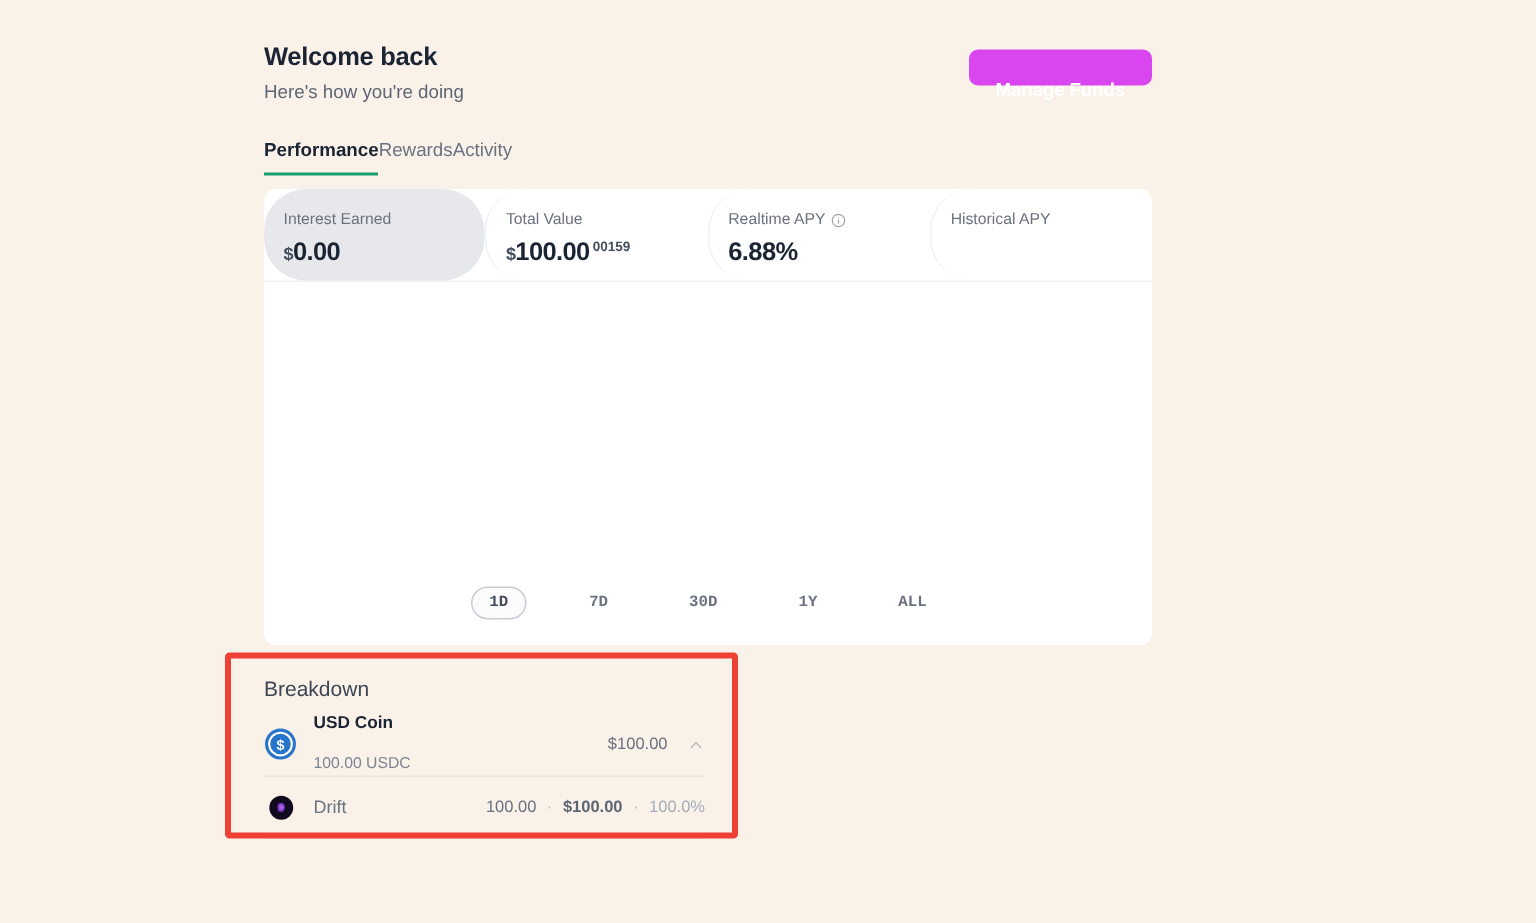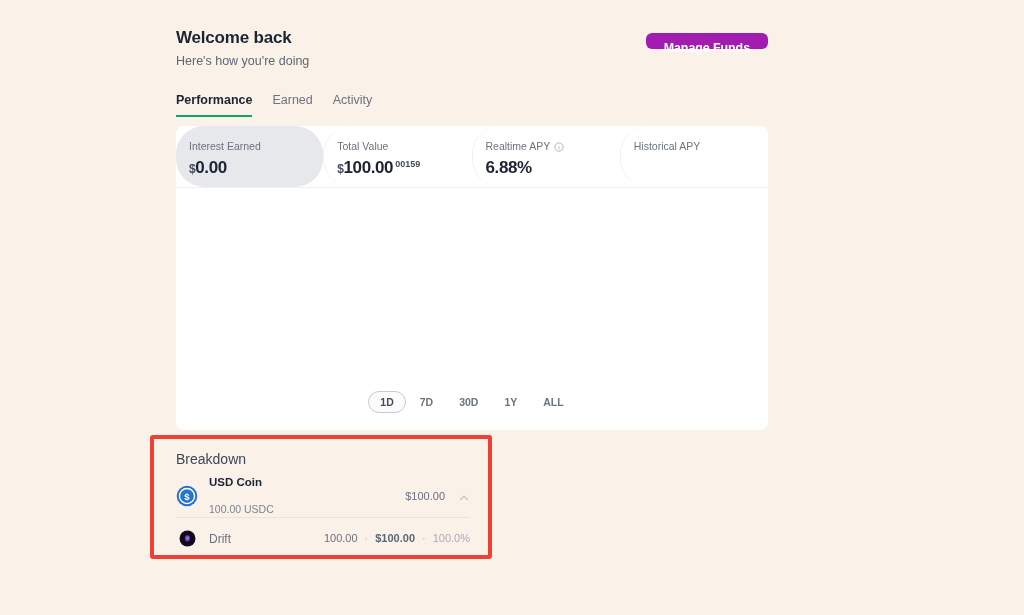--- a/index.html
+++ b/index.html
@@ -17,30 +17,30 @@
   .header { position:absolute; left:176px; top:28px; width:592px; height:50px; }
   .welcome-title {
     font-size:17px; font-weight:bold; color:#1a2433; letter-spacing:-.2px;
     margin:0; line-height:20px;
   }
   .welcome-sub {
     font-size:12.5px; color:#5d6675; margin:6px 0 0 0; line-height:15px;
   }
   .manage-btn {
     position:absolute; right:0; top:5px;
-    background:#a21caf; color:#ffffff;
+    background:#d946ef; color:#ffffff;
     border:none; border-radius:6px;
-    padding:0 18px; height:16px; line-height:30px;
+    padding:12px 18px; height:16px; line-height:30px;
     font-size:12.5px; font-weight:bold;
     font-family:"Liberation Sans", sans-serif;
     cursor:pointer; letter-spacing:-.1px;
   }
 
   
-  .tabs { position:absolute; left:176px; top:93px; display:flex; gap:20px; align-items:flex-end; }
+  .tabs { position:absolute; left:176px; top:93px; display:flex; align-items:flex-end; }
   .tab {
     font-size:12.5px; color:#6b7280; padding-bottom:7px;
     border-bottom:2px solid transparent; cursor:pointer; line-height:15px;
   }
   .tab.active { color:#1a2433; font-weight:bold; border-bottom-color:#18a06f; }
 
   
   .main-card {
     position:absolute; left:176px; top:126px; width:592px; height:304px;
     background:#ffffff; border-radius:8px; overflow:hidden;
@@ -64,21 +64,21 @@
   .sup { font-size:9px; font-weight:bold; color:#434c5a; position:relative; top:-6px; margin-left:2px; letter-spacing:0; }
 
   
   .chart-area { position:relative; height:243px; }
   .no-data {
     position:absolute; left:0; right:0; top:153px; text-align:center;
     font-size:12.5px; color:#434c5a;
   }
   .range-row {
     position:absolute; left:0; right:0; bottom:18px;
-    display:flex; justify-content:center; gap:2px; align-items:center;
+    display:flex; justify-content:center; gap:30px; align-items:center;font-family:Liberation Mono, monospace;
   }
   .range-pill {
     font-size:10.5px; color:#6b7280; padding:4px 11px; border-radius:11px;
     border:1px solid transparent; cursor:pointer; line-height:12px; font-weight:bold;
   }
   .range-pill.active { border-color:#c8ccd4; color:#434c5a; background:#fbfbfc; }
 
   
   .breakdown-wrap { position:absolute; left:150px; top:435px; width:342px; height:124px; }
   .highlight-box {
@@ -115,21 +115,21 @@
 <div class="page">
 
   <div class="header">
     <div class="welcome-title">Welcome back</div>
     <div class="welcome-sub">Here's how you're doing</div>
     <button class="manage-btn">Manage Funds</button>
   </div>
 
   <div class="tabs">
     <div class="tab active">Performance</div>
-    <div class="tab">Earned</div>
+    <div class="tab">Rewards</div>
     <div class="tab">Activity</div>
   </div>
 
   <div class="main-card">
 
     <div class="stats-row">
 
       <div class="stat highlight">
         <div class="stat-label">Interest Earned</div>
         <div class="stat-value">

